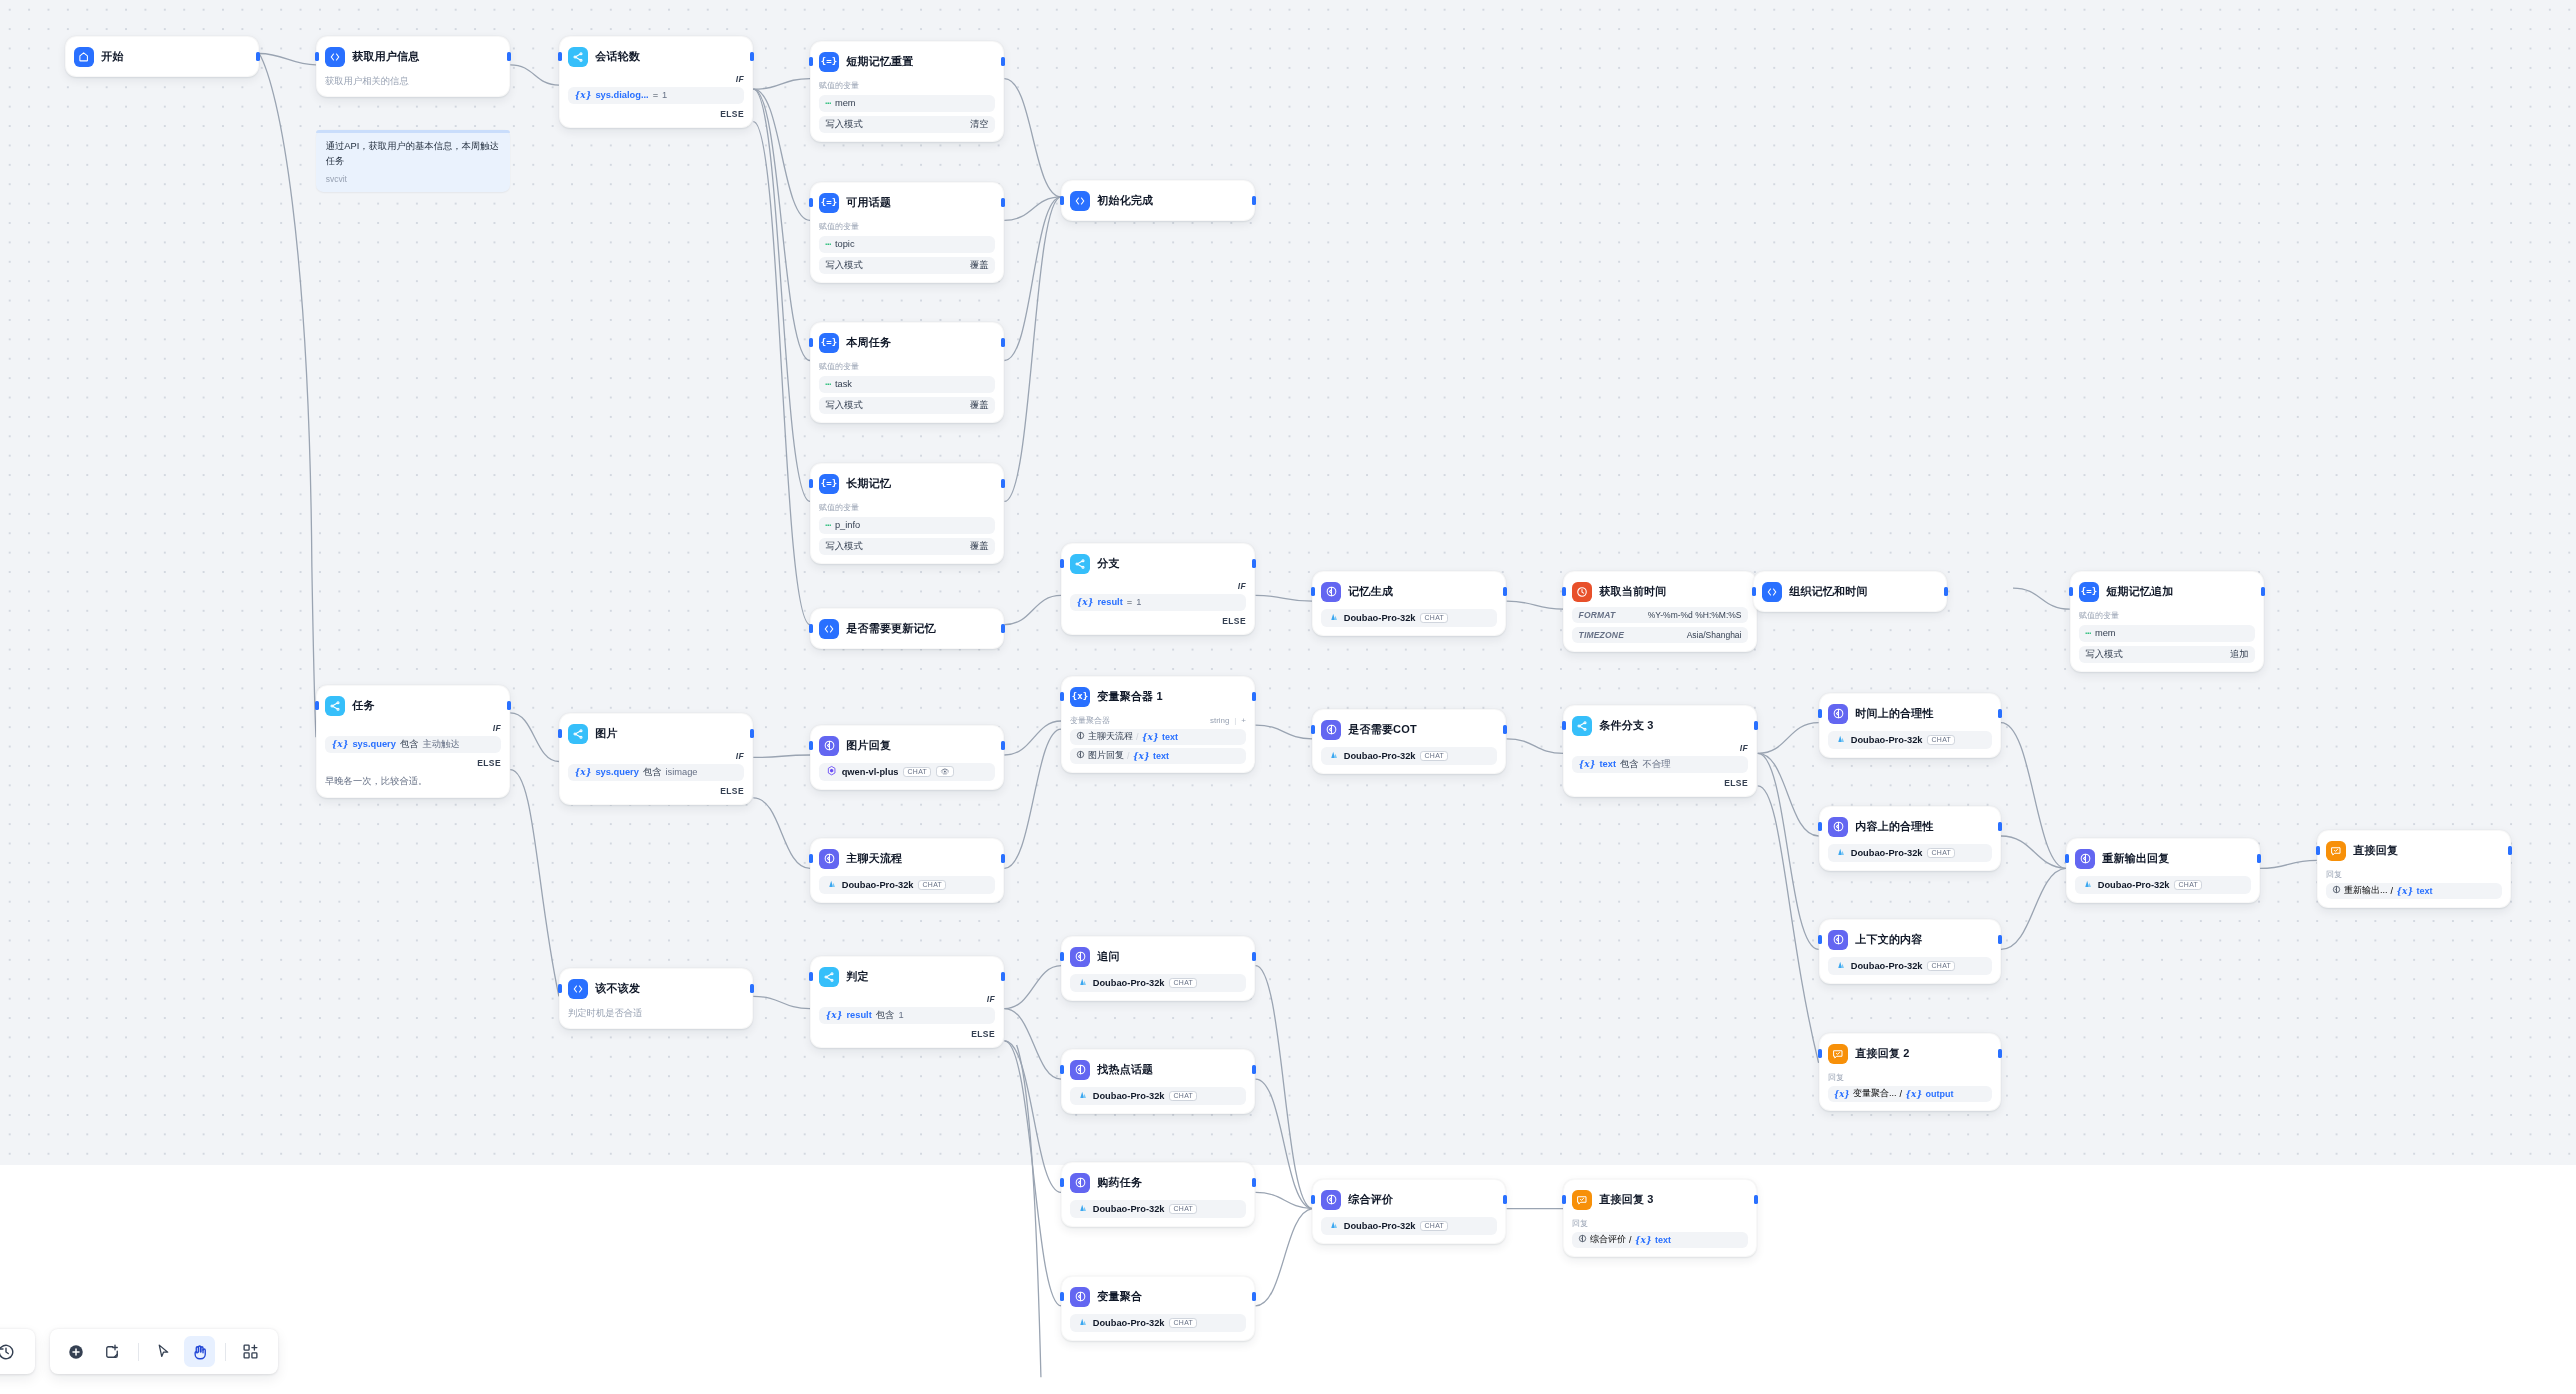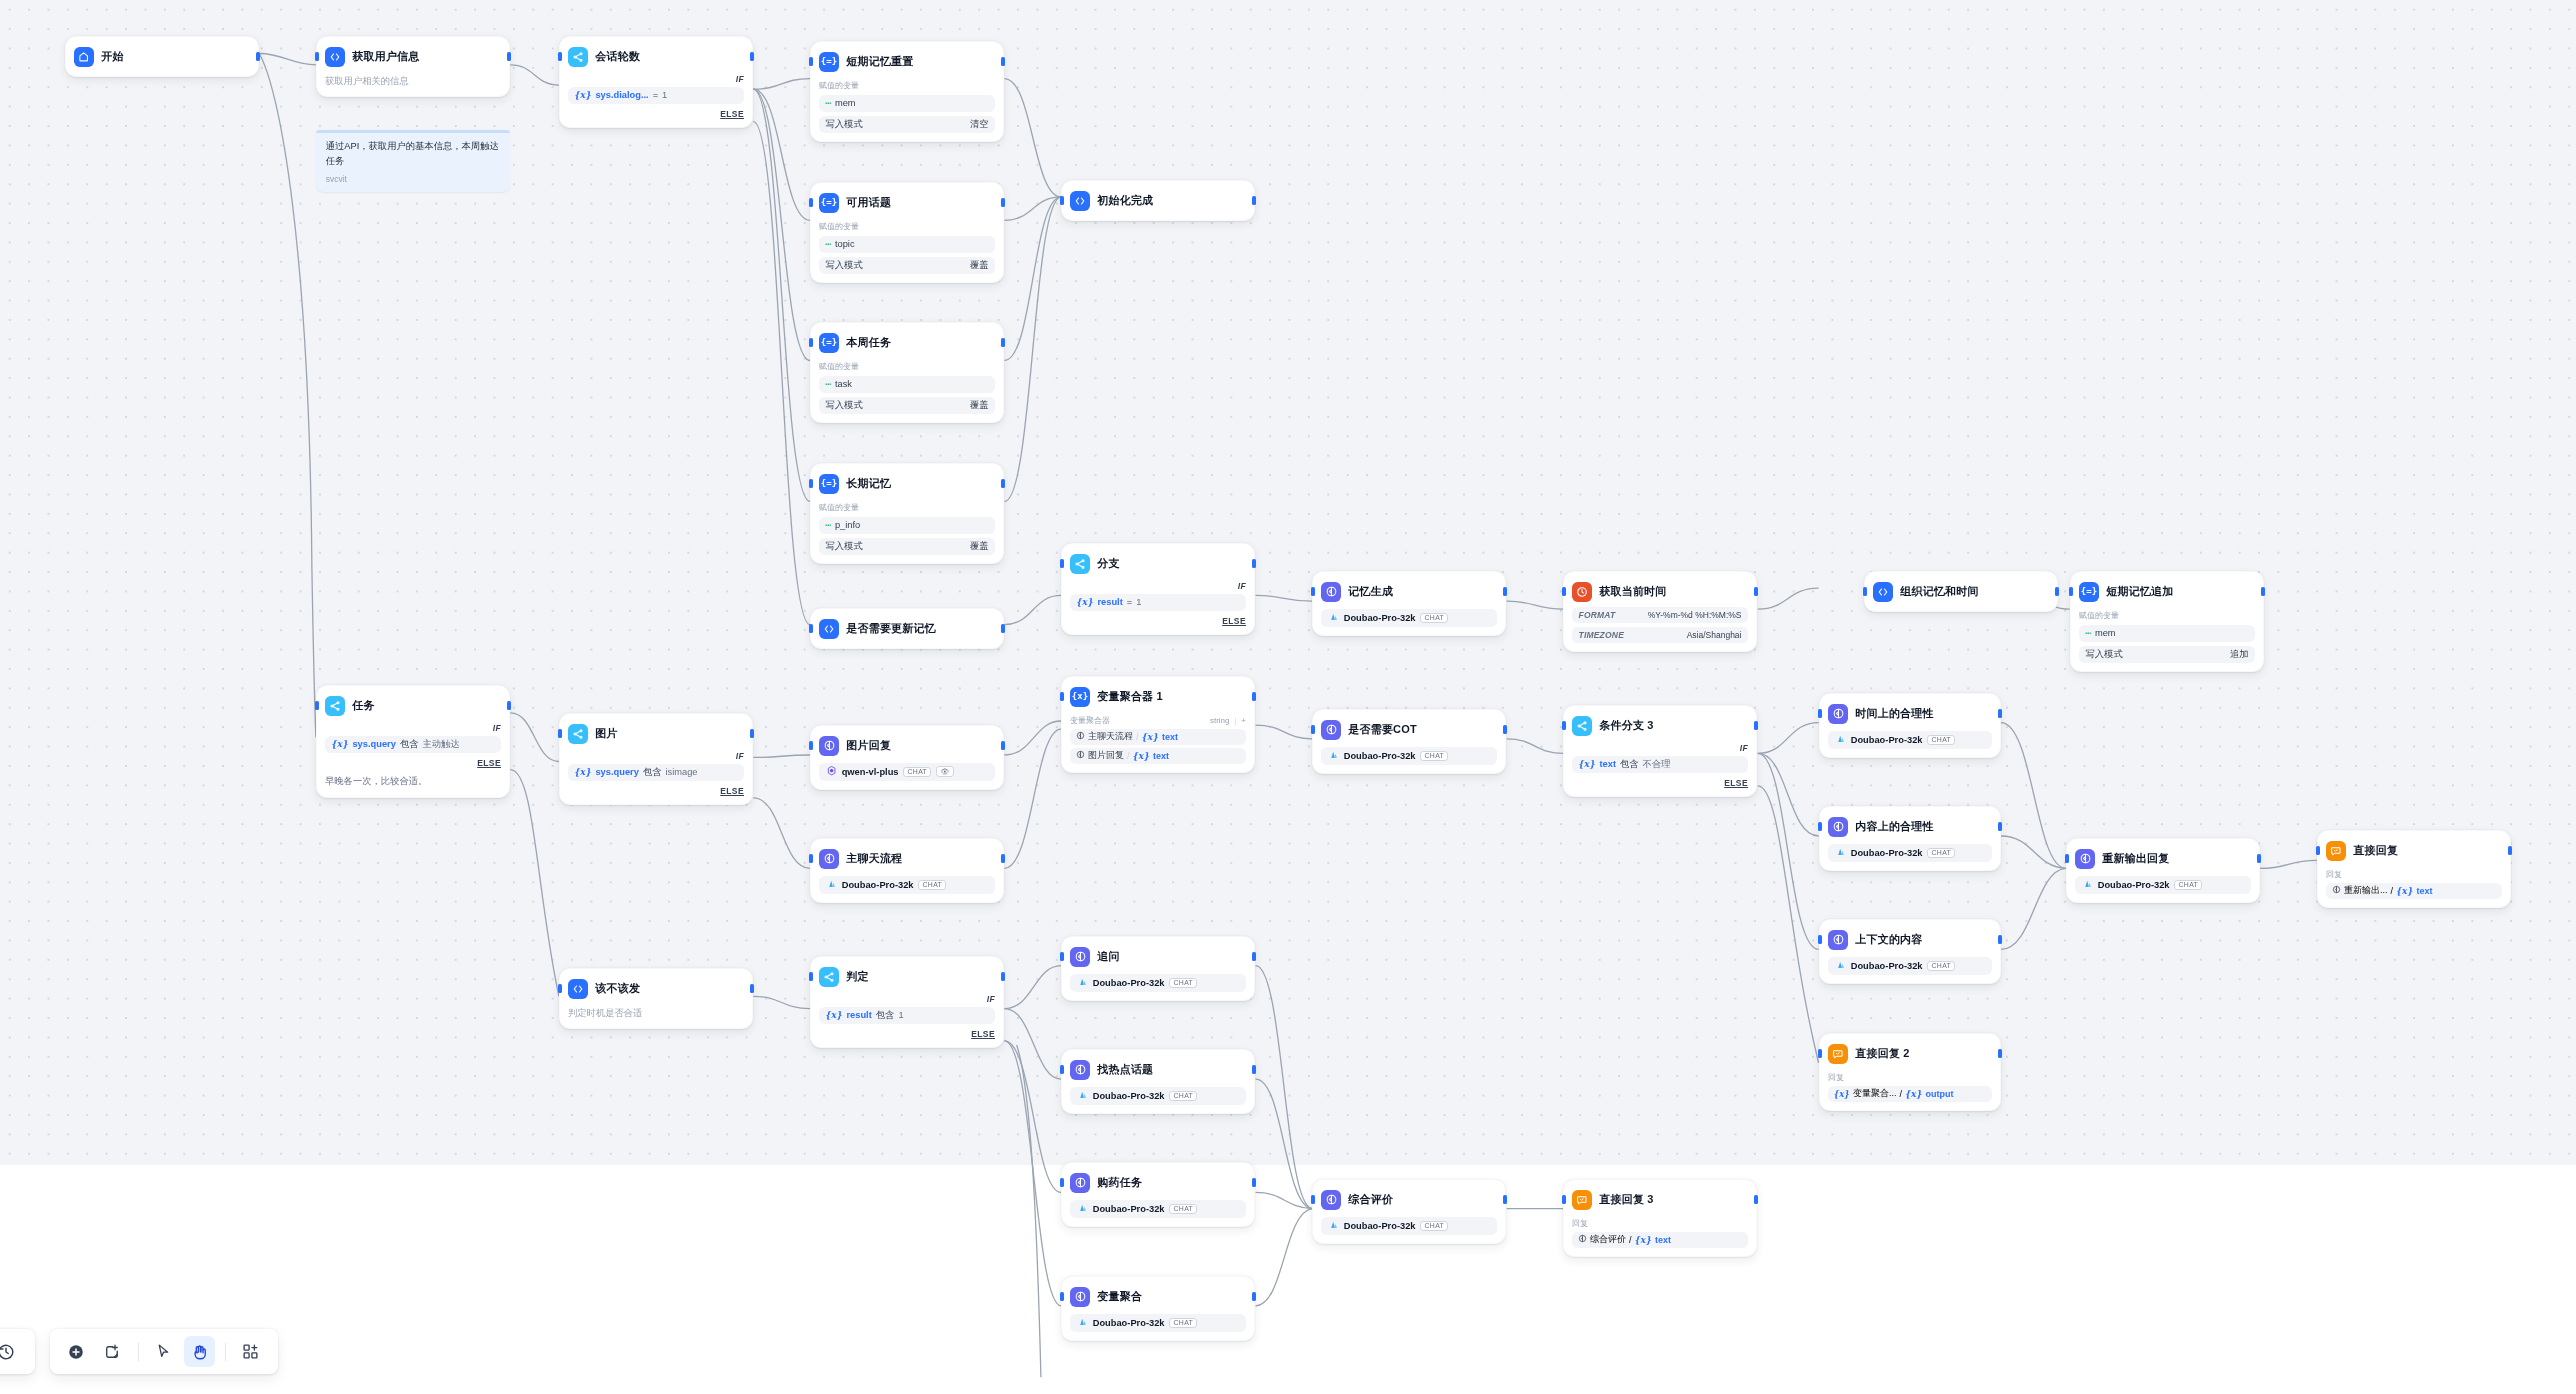--- a/index.html
+++ b/index.html
@@ -50,21 +50,21 @@
     margin-top:3.2px; background:#f2f4f7; border-radius:5.7px; height:17px;
     display:flex; align-items:center; padding:0 6.5px; gap:4px;
     font-size:9.3px; white-space:nowrap; overflow:hidden;
   }
   .vx { color:#2970ff; font-weight:700; font-size:9px; font-style:italic;
         font-family:"DejaVu Serif",serif; }
   .vblue { color:#2970ff; font-weight:700; }
   .op { color:#354052; }
   .val { color:#667085; }
   .elserow { text-align:right; font-size:8.5px; font-weight:700; color:#354052;
-             letter-spacing:0.4px; margin-top:4.9px;text-decoration:underline; }
+             letter-spacing:0.4px; margin-top:4.9px; }
 
   .modelrow {
     margin-top:5.7px; background:#f2f4f7; border-radius:5.7px; height:18.6px;
     display:flex; align-items:center; padding:0 6.5px; gap:4.9px;
   }
   .mname { font-size:9.3px; color:#101828; font-weight:600; }
   .badge { border:0.8px solid #d0d5dd; border-radius:3.2px; background:#fff;
            font-size:6.9px; color:#667085; padding:0.8px 3.2px; letter-spacing:0.3px; }
   .eyebadge { border:0.8px solid #d0d5dd; border-radius:3.2px; background:#fff;
               font-size:7.3px; color:#667085; padding:0px 3.2px; }
@@ -403,21 +403,21 @@
         </div>
         <div class="kvrow">
           <span class="kvk">FORMAT</span>
           <span class="kvv">%Y-%m-%d %H:%M:%S</span>
         </div>
         <div class="kvrow">
           <span class="kvk">TIMEZONE</span>
           <span class="kvv">Asia/Shanghai</span>
         </div>
       </div>
-      <div class="node" id="node-org-mem-time" style="left:1864px;top:571px;width:194px;">
+      <div class="node" id="node-org-mem-time" style="left:1753px;top:571px;width:194px;">
         <span class="port" style="left:-1.6px;top:14.6px;"></span>
         <span class="port" style="right:-1.6px;top:14.6px;"></span>
         <div class="nhead">
           <span class="nicon ic-blue">
             <svg width="12" height="12" viewBox="0 0 24 24" fill="none" stroke="#fff" stroke-width="2.3" stroke-linecap="round" stroke-linejoin="round">
               <path d="M9 6 4.5 12 9 18"></path>
               <path d="M15 6l4.5 6L15 18"></path>
             </svg>
           </span>
           <span class="ntitle">组织记忆和时间</span>

